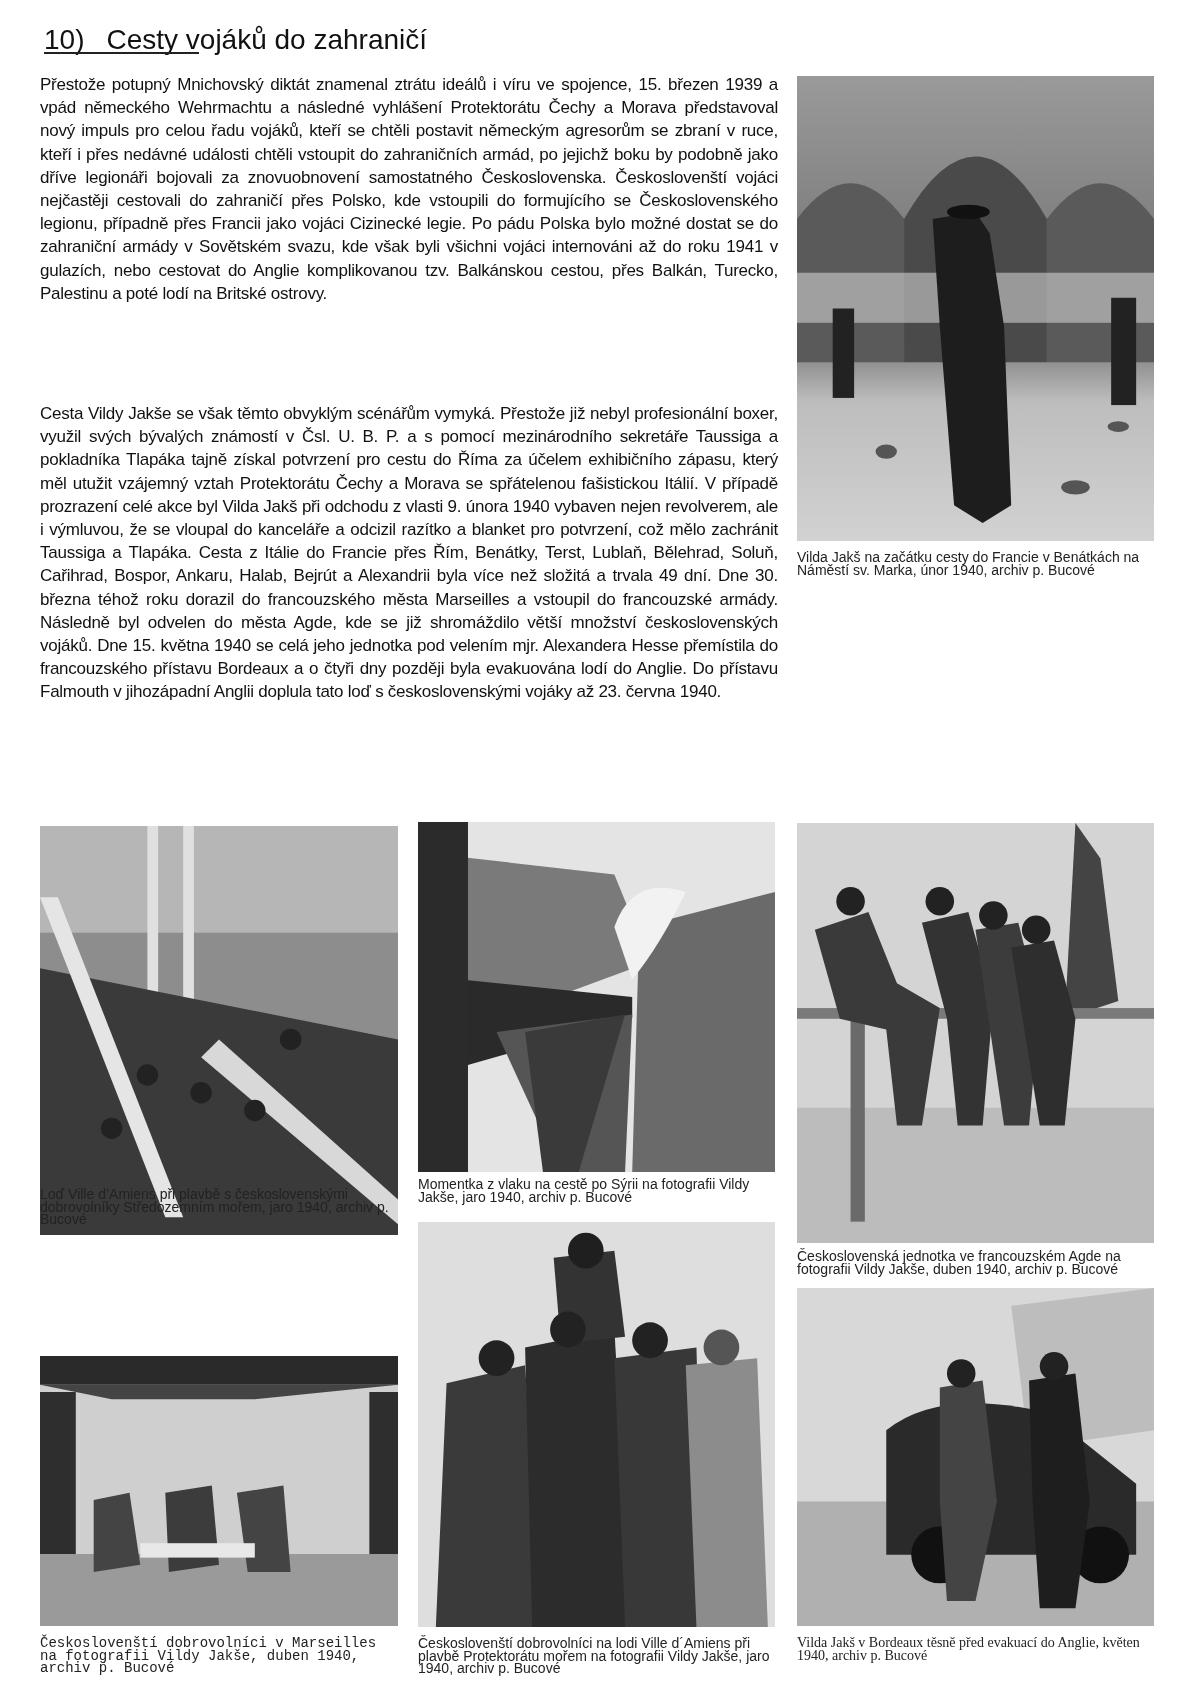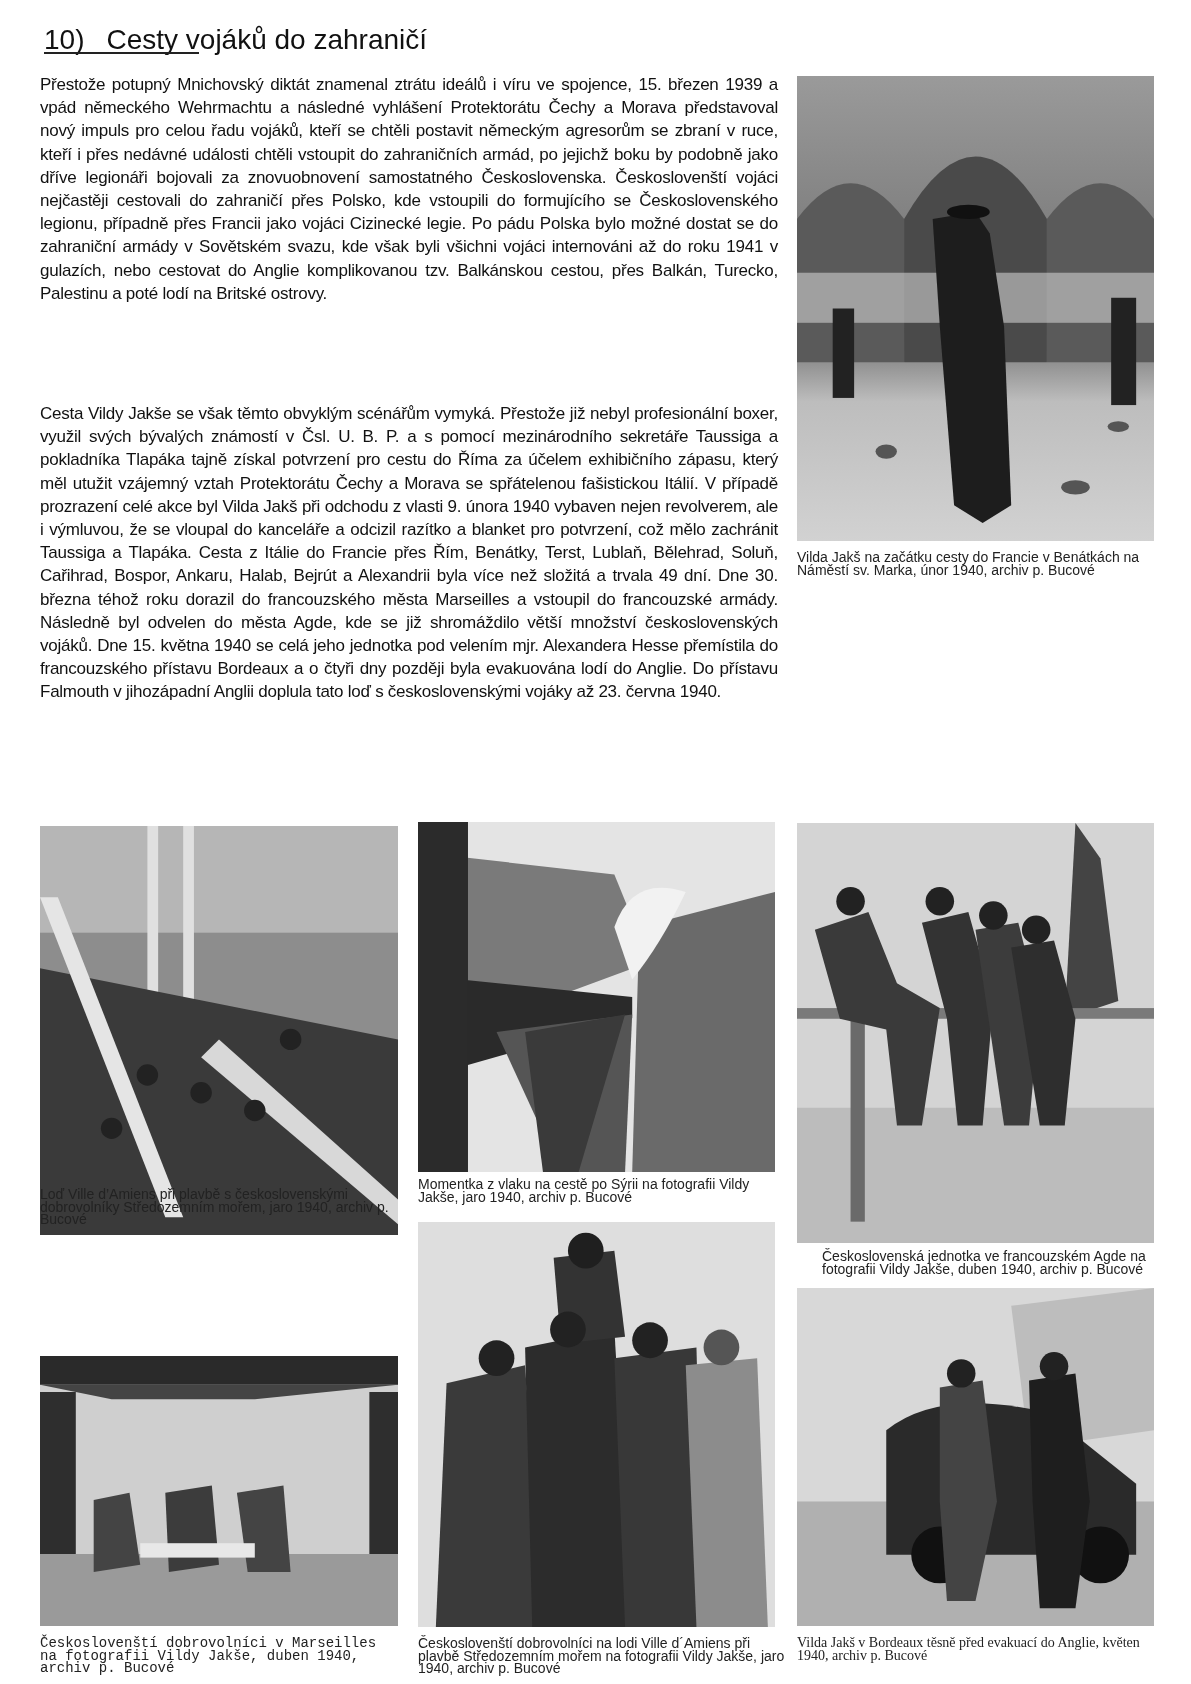--- a/index.html
+++ b/index.html
@@ -34,21 +34,21 @@
     #photo-venice { left: 797px; top: 76px; width: 357px; height: 465px; }
     #cap-venice { left: 797px; top: 551px; width: 370px; }
 
     #photo-ship { left: 40px; top: 826px; width: 358px; height: 409px; }
     #cap-ship { left: 40px; top: 1176px; width: 360px; margin-top: 12px; }
 
     #photo-train { left: 418px; top: 822px; width: 357px; height: 350px; }
     #cap-train { left: 418px; top: 1178px; width: 360px; }
 
     #photo-agde { left: 797px; top: 823px; width: 357px; height: 420px; }
-    #cap-agde { left: 797px; top: 1250px; width: 370px; margin-left: 25px; }
+    #cap-agde { left: 797px; top: 1250px; width: 370px; }
 
     #photo-marseilles { left: 40px; top: 1356px; width: 358px; height: 270px; }
     #cap-marseilles { left: 40px; top: 1637px; width: 360px; font-family: Liberation Mono, monospace; }
 
     #photo-ship-soldiers { left: 418px; top: 1222px; width: 357px; height: 405px; }
     #cap-ship-soldiers { left: 418px; top: 1637px; width: 370px; }
 
     #photo-bordeaux { left: 797px; top: 1288px; width: 357px; height: 338px; }
     #cap-bordeaux { left: 797px; top: 1637px; width: 370px; font-family: Liberation Serif, serif; }
   </style>
@@ -164,21 +164,21 @@
     <path d="M55 38 L78 35 L80 113 L58 113Z" fill="#383838"></path>
     <path d="M75 40 L95 38 L98 113 L78 113Z" fill="#8c8c8c"></path>
     <path d="M38 10 L55 8 L58 32 L40 34Z" fill="#333"></path>
     <circle cx="47" cy="8" r="5" fill="#1f1f1f"></circle>
     <circle cx="22" cy="38" r="5" fill="#222"></circle>
       <circle cx="42" cy="30" r="5" fill="#222"></circle>
       <circle cx="65" cy="33" r="5" fill="#222"></circle>
       <circle cx="85" cy="35" r="5" fill="#555"></circle>
   </svg>
 </div>
-<div class="caption" id="cap-ship-soldiers">Českoslovenští dobrovolníci na lodi Ville d´Amiens při plavbě Středozemním mořem na fotografii Vildy Jakše, jaro 1940, archiv p. Bucové</div>
+<div class="caption" id="cap-ship-soldiers">Českoslovenští dobrovolníci na lodi Ville d´Amiens při plavbě Protektorátu mořem na fotografii Vildy Jakše, jaro 1940, archiv p. Bucové</div>
 
 <div class="photo" id="photo-bordeaux" title="Dva muži u automobilu">
   <svg viewBox="0 0 100 95" preserveAspectRatio="none">
     <rect width="100" height="95" fill="#d8d8d8"></rect>
     <path d="M60 5 L100 0 L100 40 L65 45Z" fill="#bdbdbd"></path>
     <rect x="0" y="60" width="100" height="35" fill="#b0b0b0"></rect>
     <path d="M25 40 Q40 28 70 35 L95 55 L95 75 L25 75Z" fill="#2a2a2a"></path>
     <circle cx="40" cy="75" r="8" fill="#111"></circle>
     <circle cx="85" cy="75" r="8" fill="#111"></circle>
     <path d="M40 28 L52 26 L56 60 L50 88 L42 88 L40 60Z" fill="#444"></path>

